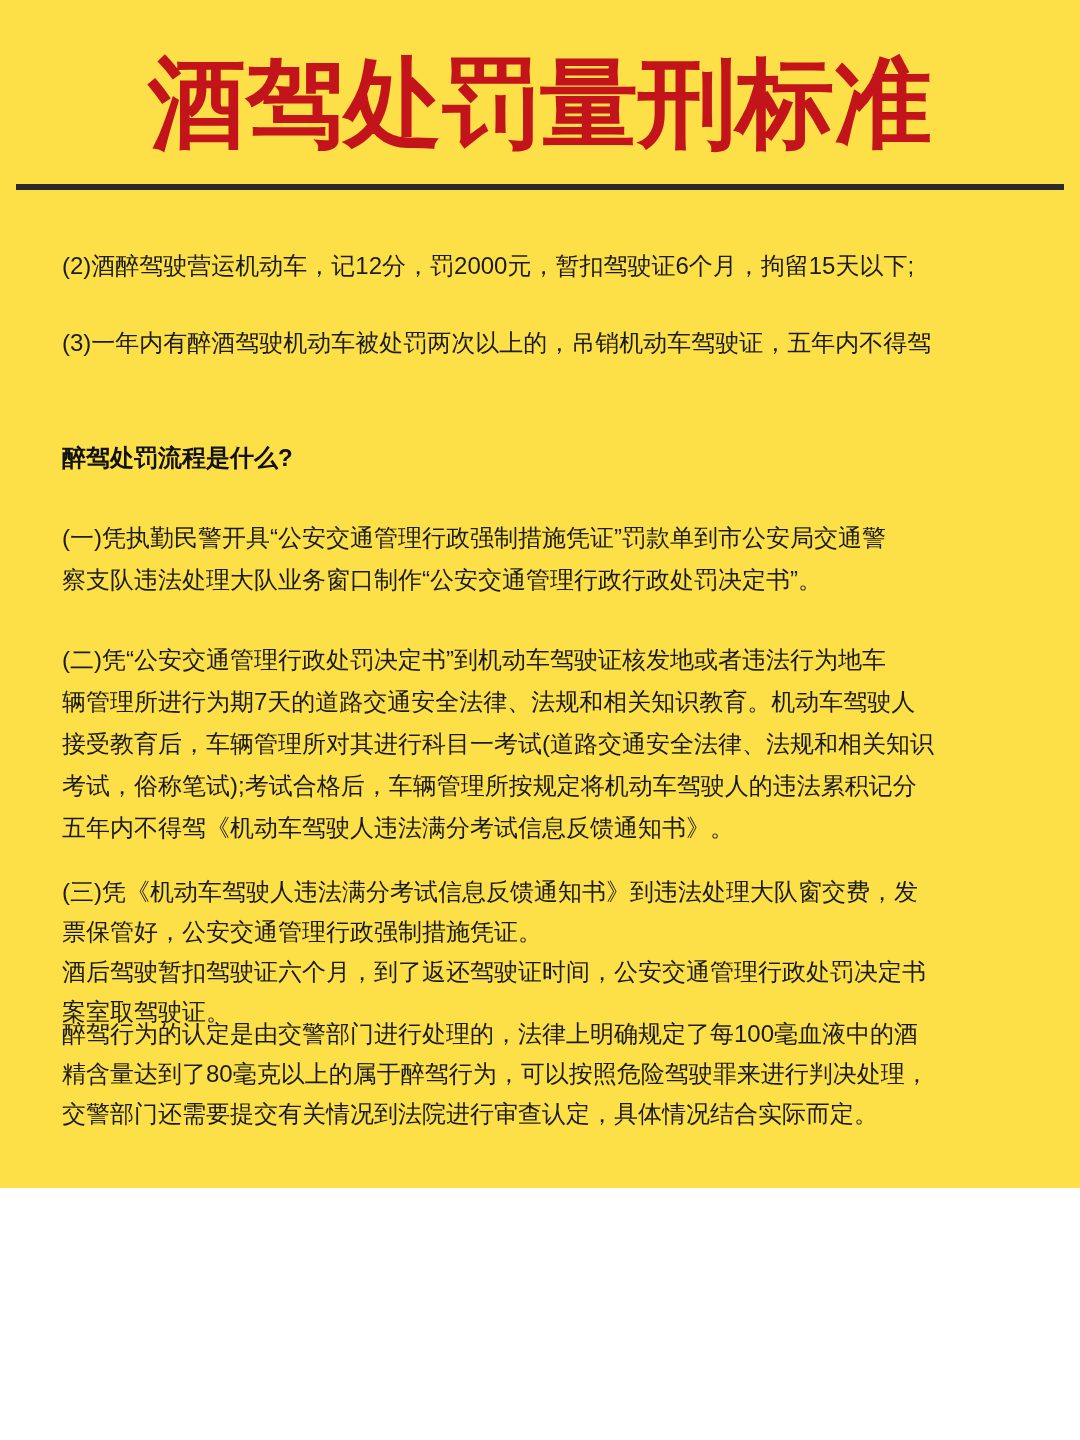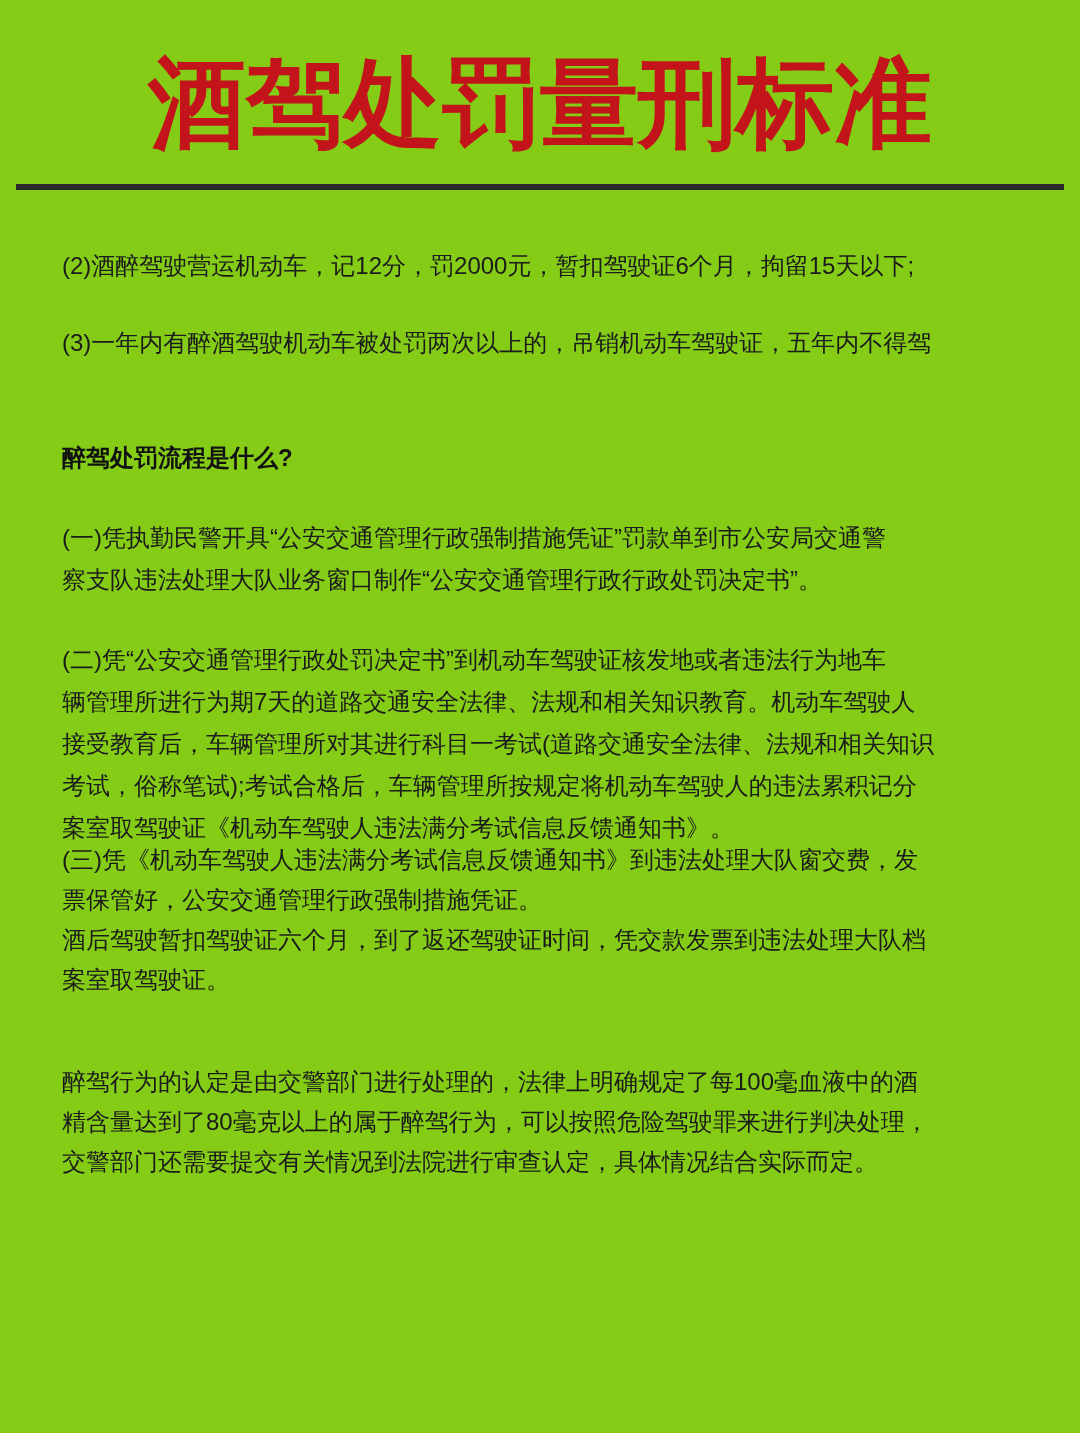--- a/index.html
+++ b/index.html
@@ -3,22 +3,22 @@
 <meta charset="utf-8">
 <style>
   html, body {
     margin: 0;
     padding: 0;
     background: #ffffff;
   }
   .page {
     position: relative;
     width: 1080px;
-    height: 1433px;
-    background: #84cc16;
+    height: 1188px;
+    background: #fde047;
     overflow: hidden;
     font-family: "Liberation Sans", "DejaVu Sans", sans-serif;
   }
   .title {
     position: absolute;
     top: 48px;
     left: 0;
     width: 100%;
     text-align: center;
     font-size: 98px;
@@ -81,29 +81,29 @@
   <p class="para" style="top:493px">
     <span class="line">(一)凭执勤民警开具“公安交通管理行政强制措施凭证”罚款单到市公安局交通警</span>
     <span class="line">察支队违法处理大队业务窗口制作“公安交通管理行政行政处罚决定书”。</span>
   </p>
 
   <p class="para" style="top:615px">
     <span class="line">(二)凭“公安交通管理行政处罚决定书”到机动车驾驶证核发地或者违法行为地车</span>
     <span class="line">辆管理所进行为期7天的道路交通安全法律、法规和相关知识教育。机动车驾驶人</span>
     <span class="line">接受教育后，车辆管理所对其进行科目一考试(道路交通安全法律、法规和相关知识</span>
     <span class="line">考试，俗称笔试);考试合格后，车辆管理所按规定将机动车驾驶人的违法累积记分</span>
-    <span class="line">案室取驾驶证《机动车驾驶人违法满分考试信息反馈通知书》。</span>
+    <span class="line">五年内不得驾《机动车驾驶人违法满分考试信息反馈通知书》。</span>
   </p>
 
-  <p class="para lh40" style="top:816px">
+  <p class="para lh40" style="top:848px">
     <span class="line">(三)凭《机动车驾驶人违法满分考试信息反馈通知书》到违法处理大队窗交费，发</span>
     <span class="line">票保管好，公安交通管理行政强制措施凭证。</span>
-    <span class="line">酒后驾驶暂扣驾驶证六个月，到了返还驾驶证时间，凭交款发票到违法处理大队档</span>
+    <span class="line">酒后驾驶暂扣驾驶证六个月，到了返还驾驶证时间，公安交通管理行政处罚决定书</span>
     <span class="line">案室取驾驶证。</span>
   </p>
 
-  <p class="para lh40" style="top:1038px">
+  <p class="para lh40" style="top:990px">
     <span class="line">醉驾行为的认定是由交警部门进行处理的，法律上明确规定了每100毫血液中的酒</span>
     <span class="line">精含量达到了80毫克以上的属于醉驾行为，可以按照危险驾驶罪来进行判决处理，</span>
     <span class="line">交警部门还需要提交有关情况到法院进行审查认定，具体情况结合实际而定。</span>
   </p>
 
 </div>
 
 </body></html>

